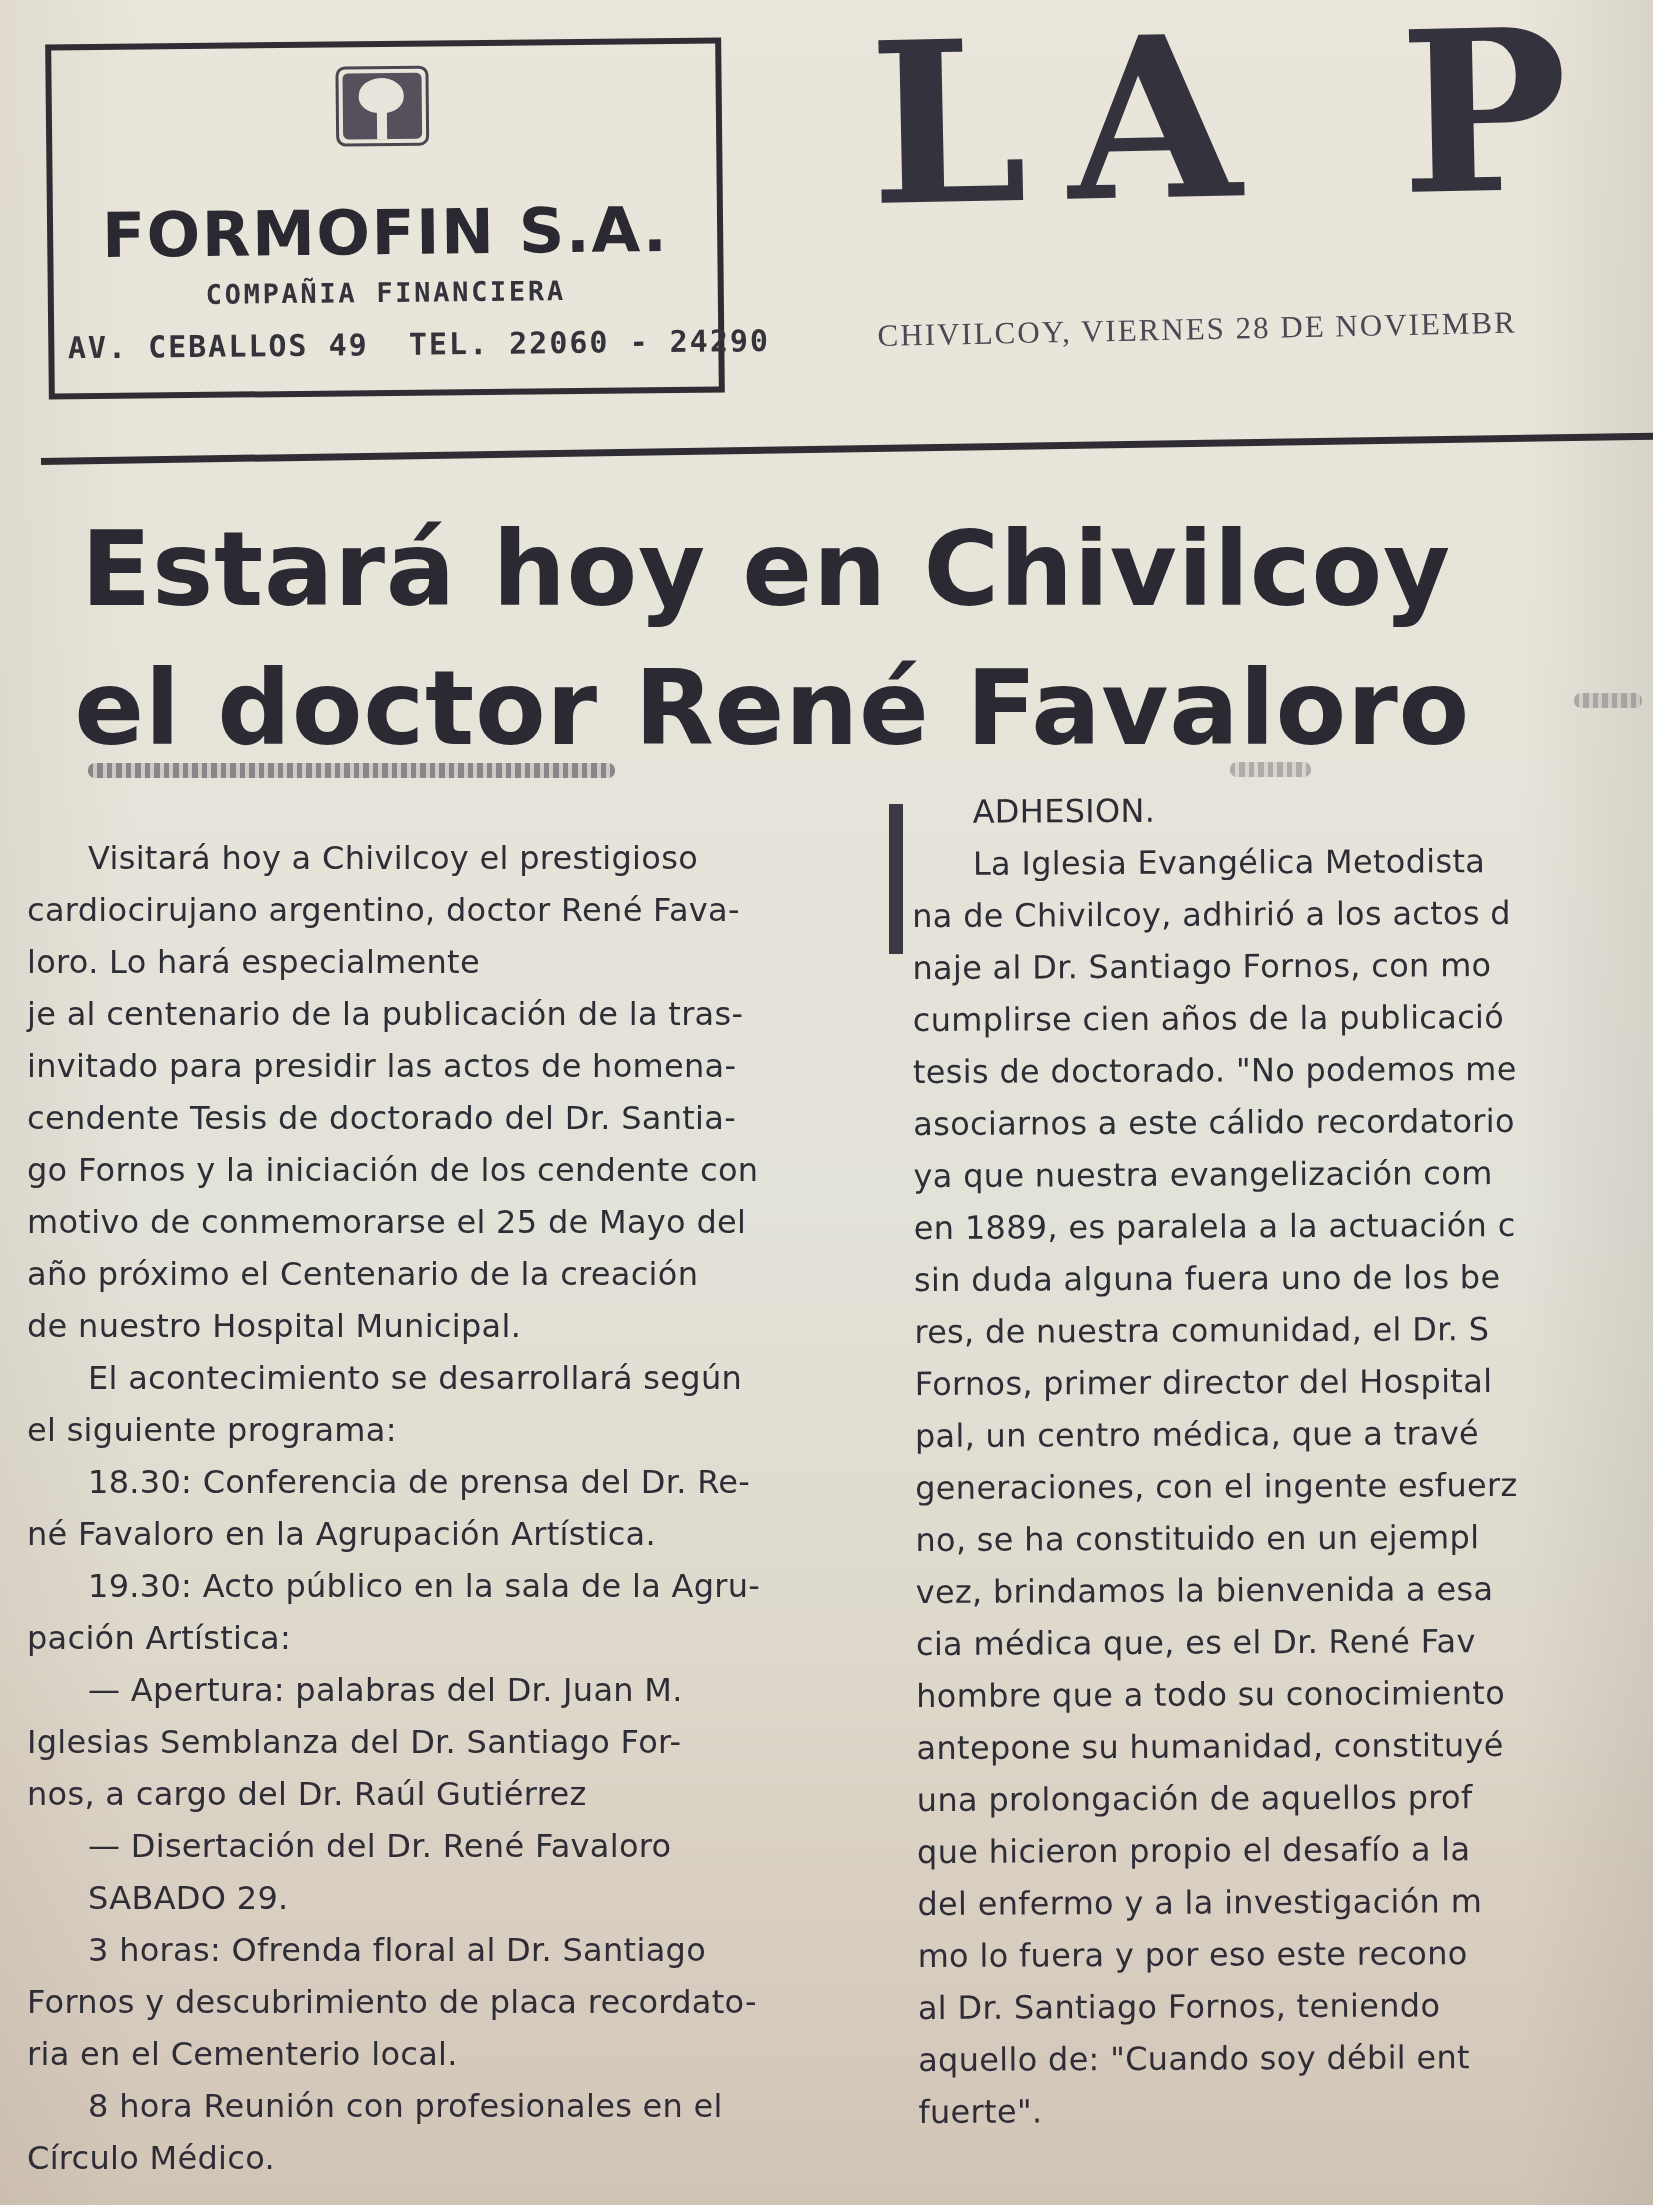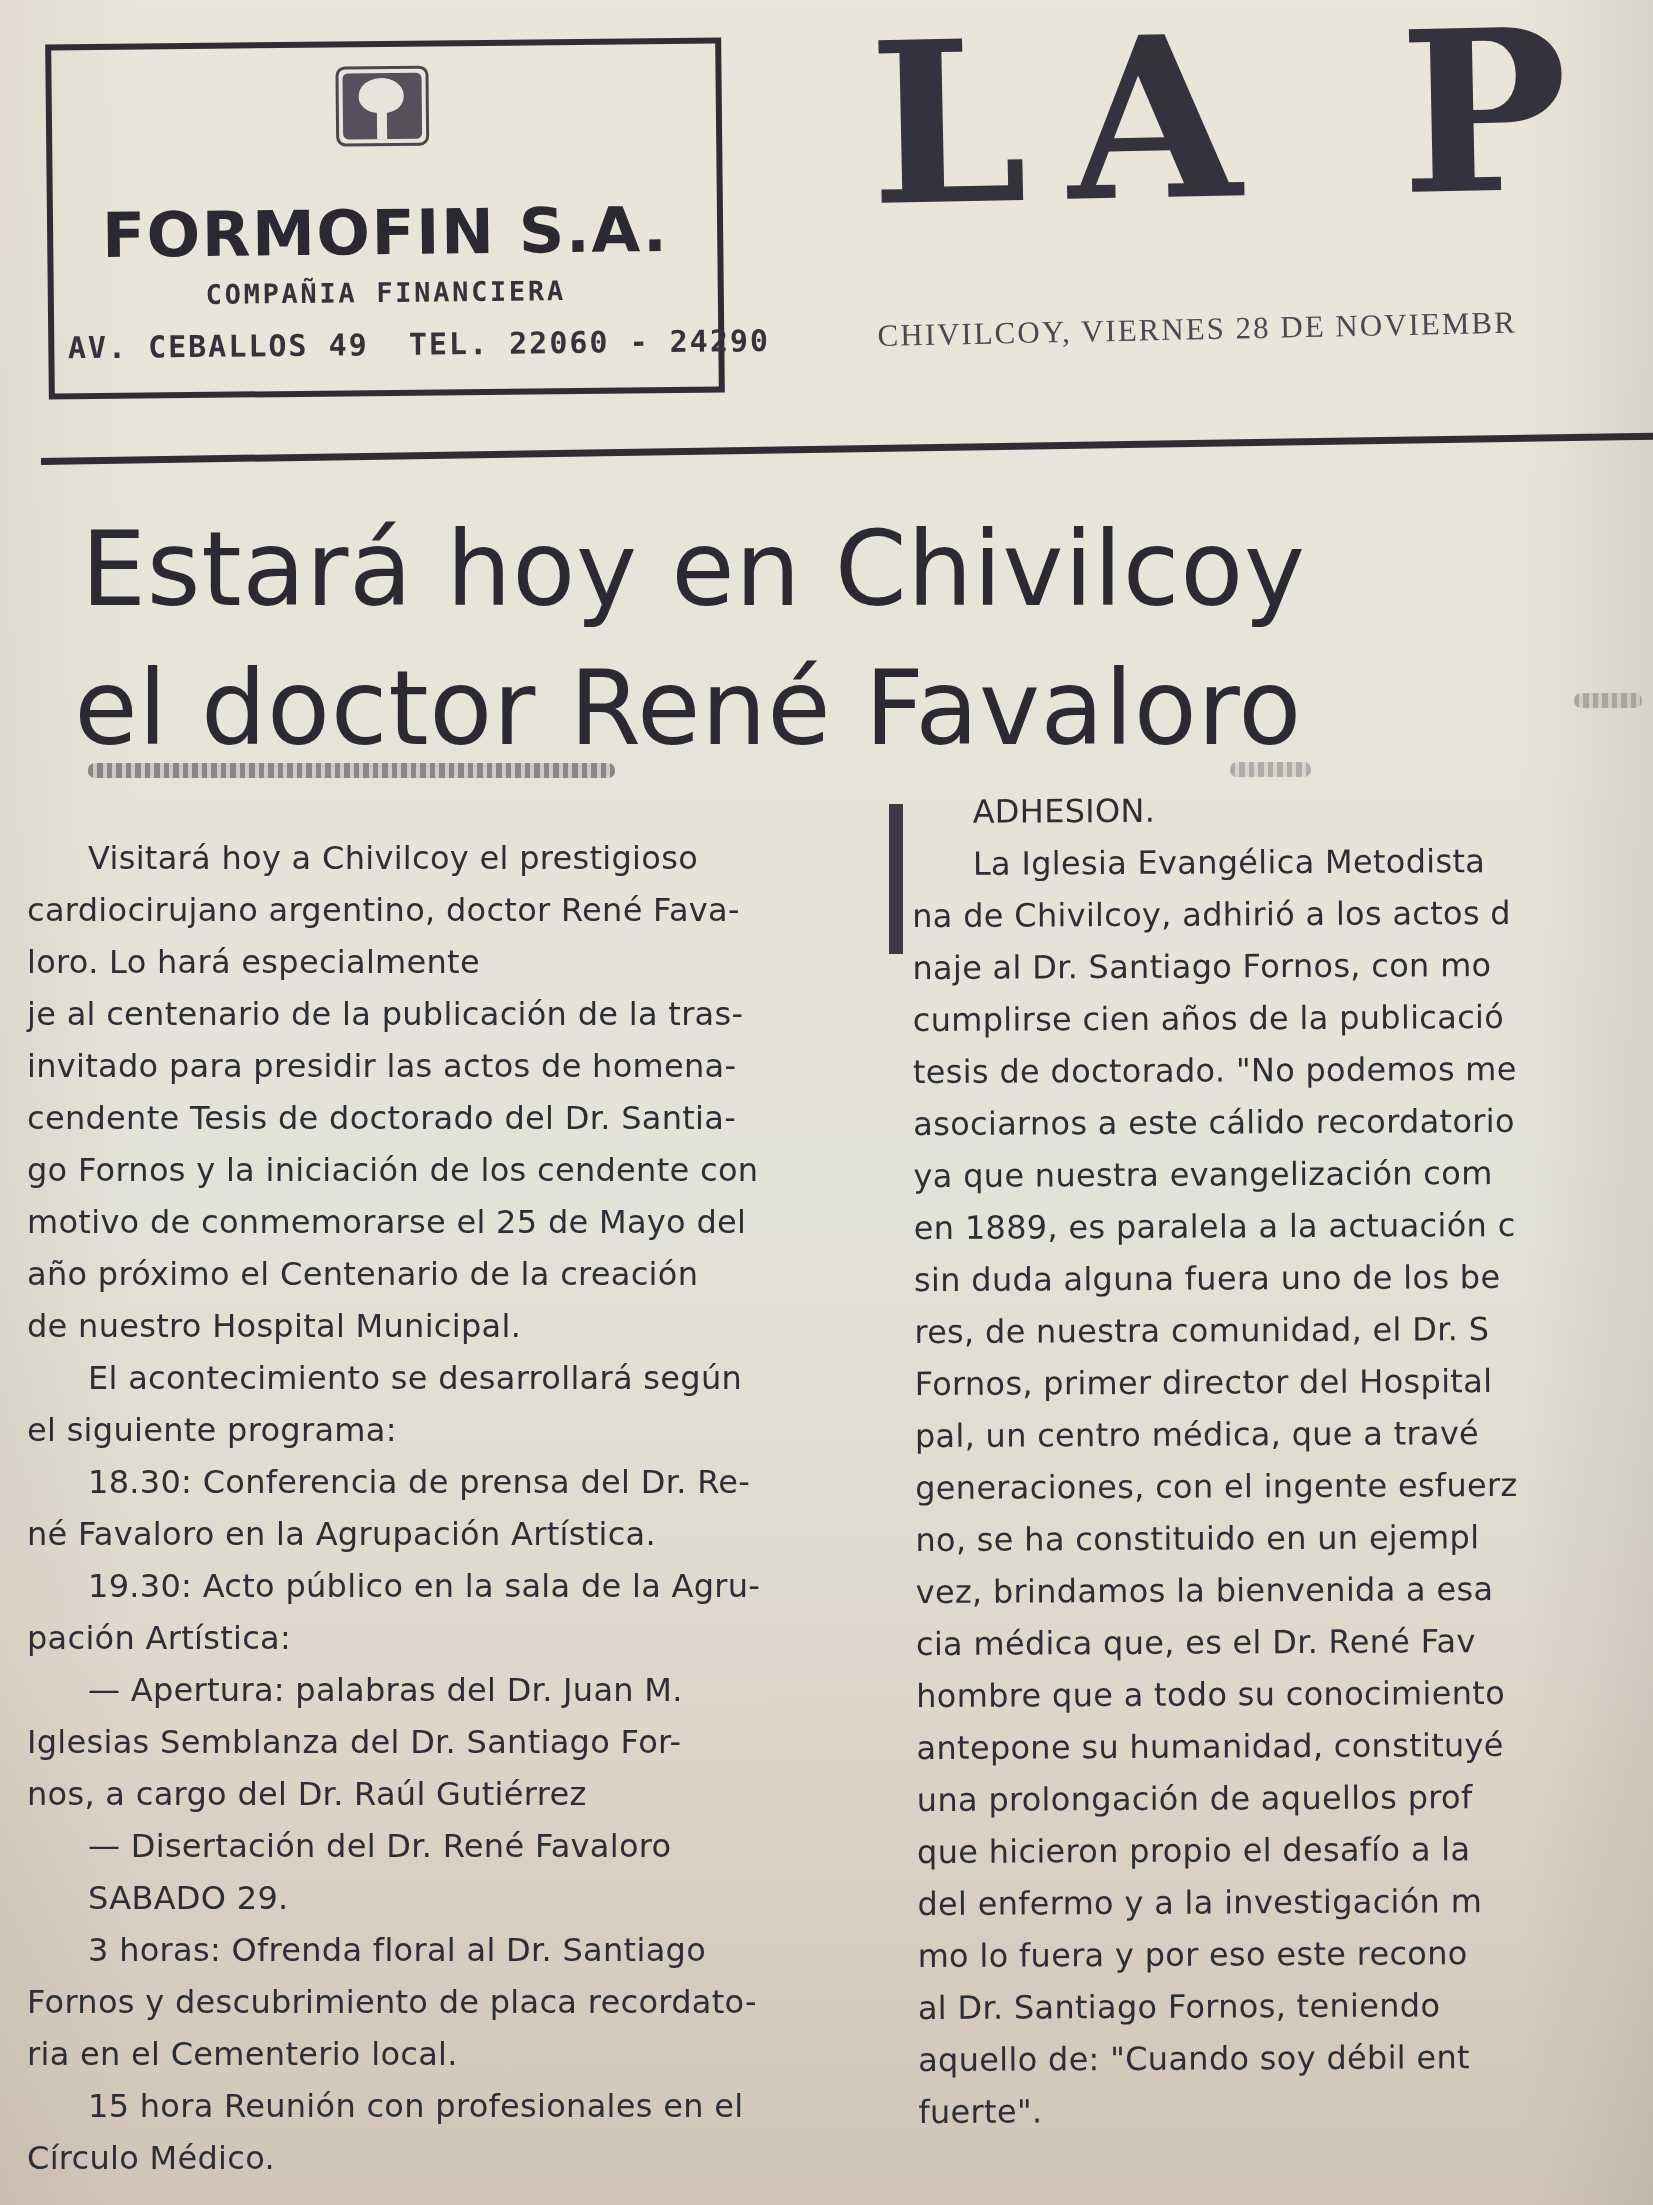--- a/index.html
+++ b/index.html
@@ -67,21 +67,21 @@
 
   
   .top-rule {
     position: absolute; left: 41px; top: 458px; width: 1649px; height: 6.8px; background: #2f2d33;
     transform: rotate(-0.9deg); transform-origin: left center;
   }
 
   
   .headline {
     position: absolute; left: 81px; top: 500px; width: 1554px;
-    font-family: "DejaVu Sans", sans-serif; font-weight: normal; color: #2b2a33;
+    font-family: "DejaVu Sans", sans-serif; font-weight: bold; color: #2b2a33;
     font-size: 103px; line-height: 139px; letter-spacing: 0.7px;
   }
   .headline .line { display: block; white-space: nowrap; }
   .headline .line2 { margin-left: -6.8px; }
   .smudge {
     position: absolute; height: 15px; border-radius: 6.8px;
     background: repeating-linear-gradient(90deg, rgba(60,58,70,0.55) 0 5.4px, rgba(60,58,70,0.15) 5.4px 9.5px);
   }
 
   
@@ -148,21 +148,21 @@
     <span class="line indent">19.30: Acto público en la sala de la Agru-</span>
     <span class="line">pación Artística:</span>
     <span class="line indent">— Apertura: palabras del Dr. Juan M.</span>
     <span class="line">Iglesias Semblanza del Dr. Santiago For-</span>
     <span class="line">nos, a cargo del Dr. Raúl Gutiérrez</span>
     <span class="line indent">— Disertación del Dr. René Favaloro</span>
     <span class="line indent">SABADO 29.</span>
     <span class="line indent">3 horas: Ofrenda floral al Dr. Santiago</span>
     <span class="line">Fornos y descubrimiento de placa recordato-</span>
     <span class="line">ria en el Cementerio local.</span>
-    <span class="line indent">15 hora Reunión con profesionales en el</span>
+    <span class="line indent">8 hora Reunión con profesionales en el</span>
     <span class="line">Círculo Médico.</span>
   </div>
 
 <div class="column col-right" id="col-right">
     <span class="line indent">ADHESION.</span>
     <span class="line indent">La Iglesia Evangélica Metodista</span>
     <span class="line">na de Chivilcoy, adhirió a los actos d</span>
     <span class="line">naje al Dr. Santiago Fornos, con mo</span>
     <span class="line">cumplirse cien años de la publicació</span>
     <span class="line">tesis de doctorado. "No podemos me</span>

